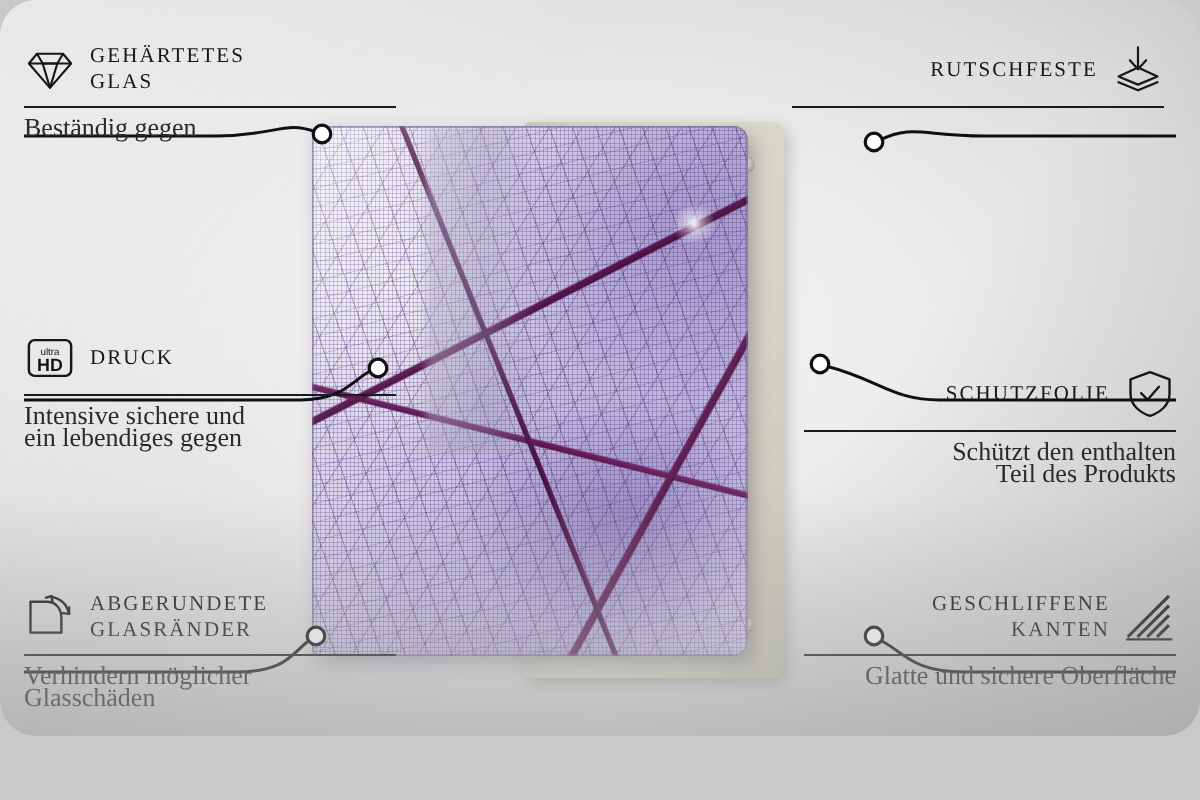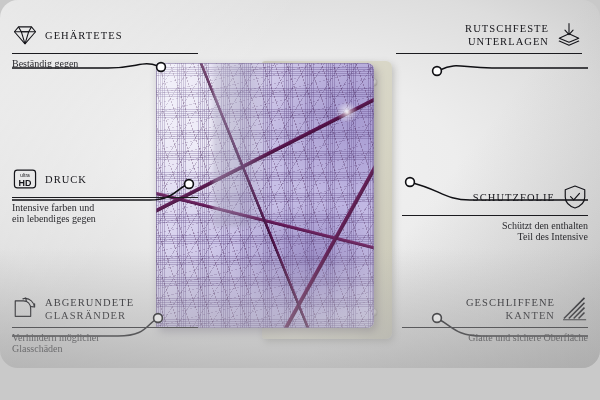--- a/index.html
+++ b/index.html
@@ -32,21 +32,21 @@
   .feat .head{display:flex;align-items:center;gap:7px;}
   .feat.right .head{flex-direction:row-reverse;}
   .title{
     font-size:10.5px;letter-spacing:1.05px;line-height:13px;
     color:#15151a;font-weight:400;text-transform:uppercase;
   }
   .feat.left .title{text-align:left;}
   .feat.right .title{text-align:right;}
   .rule{height:1px;background:#1b1b1f;margin:5px 0 4px 0;width:100%;}
   .desc{
-    font-size:10px;line-height:11.2px;color:#2a2a2e;
+    font-size:13px;line-height:11.2px;color:#2a2a2e;
   }
   .feat.right .desc{text-align:right;}
   .ico{width:26px;height:26px;flex:0 0 26px;display:block;}
 
   
   #f-glas{left:12px;top:22px;}
   #f-pads{left:396px;top:22px;}
   #f-druck{left:12px;top:166px;}
   #f-folie{left:402px;top:184px;}
   #f-rand{left:12px;top:296px;}
@@ -173,79 +173,79 @@
         <g fill="none" stroke="#15151a" stroke-width="1.3" stroke-linejoin="round">
           <path d="M3 12 L8 6 L24 6 L29 12 L16 27 Z"></path>
           <path d="M3 12 L29 12"></path>
           <path d="M8 6 L11.5 12 L16 27"></path>
           <path d="M24 6 L20.5 12 L16 27"></path>
           <path d="M11.5 12 L20.5 12"></path>
         </g>
       </svg>
       <div class="title">
         <div>GEHÄRTETES</div>
+        <div>GLAS</div>
       </div>
     </div>
     <div class="rule"></div>
     <div class="desc">
       <div>Beständig gegen</div>
     </div>
   </div>
 
   <div class="feat right" id="f-pads">
     <div class="head">
       <svg class="ico" viewBox="0 0 32 32">
         <g fill="none" stroke="#15151a" stroke-width="1.35" stroke-linejoin="round" stroke-linecap="round">
           <path d="M16 2 L16 14 M11 10 L16 15.5 L21 10"></path>
           <path d="M16 14.5 L28 20 L16 25 L4 20 Z"></path>
           <path d="M4 23.5 L16 28.5 L28 23.5"></path>
         </g>
       </svg>
       <div class="title">
         <div>RUTSCHFESTE</div>
-        <div>UNTERLAGEN</div>
       </div>
     </div>
     <div class="rule"></div>
   </div>
 
   <div class="feat left" id="f-druck">
     <div class="head">
       <svg class="ico" viewBox="0 0 32 32">
         <rect x="3" y="5" width="26" height="22" rx="3.5" ry="3.5" fill="none" stroke="#15151a" stroke-width="1.5"></rect>
         <text x="16" y="14" text-anchor="middle" font-family="Liberation Sans, sans-serif" font-size="6" fill="#15151a">ultra</text>
         <text x="16" y="24" text-anchor="middle" font-family="Liberation Sans, sans-serif" font-size="11" font-weight="bold" fill="#15151a">HD</text>
       </svg>
       <div class="title">
         <div>DRUCK</div>
       </div>
     </div>
     <div class="rule"></div>
     <div class="desc">
-      <div>Intensive farben und</div>
+      <div>Intensive sichere und</div>
       <div>ein lebendiges gegen</div>
     </div>
   </div>
 
   <div class="feat right" id="f-folie">
     <div class="head">
       <svg class="ico" viewBox="0 0 32 32">
         <g fill="none" stroke="#15151a" stroke-width="1.45" stroke-linejoin="round" stroke-linecap="round">
           <path d="M16 2.5 L28 7 V16 C28 23 22 27.5 16 29.5 C10 27.5 4 23 4 16 V7 Z"></path>
           <path d="M10.5 15.5 L14.5 19.5 L21.5 11.5"></path>
         </g>
       </svg>
       <div class="title">
         <div>SCHUTZFOLIE</div>
       </div>
     </div>
     <div class="rule"></div>
     <div class="desc">
       <div>Schützt den enthalten</div>
-      <div>Teil des Intensive</div>
+      <div>Teil des Produkts</div>
     </div>
   </div>
 
   <div class="feat left" id="f-rand">
     <div class="head">
       <svg class="ico" viewBox="0 0 32 32">
         <g fill="none" stroke="#15151a" stroke-width="1.45" stroke-linejoin="round" stroke-linecap="round">
           <path d="M4 6 H14 C19.5 6 23 10 23 16 V25 H4 Z"></path>
           <path d="M16.5 3 C22 3.5 26.5 7.5 27.5 13"></path>
           <path d="M13.5 3.5 L17 2.5 L17.5 6"></path>

